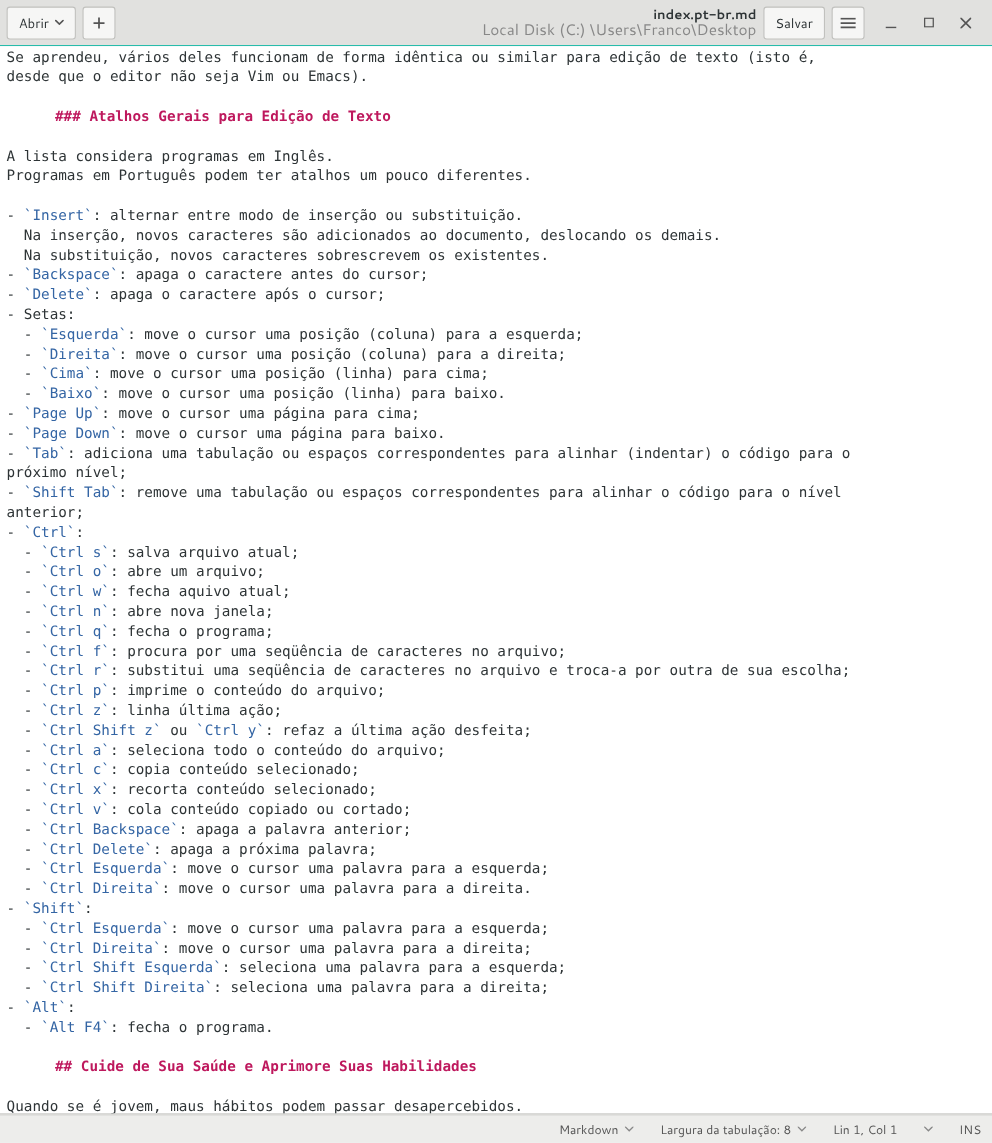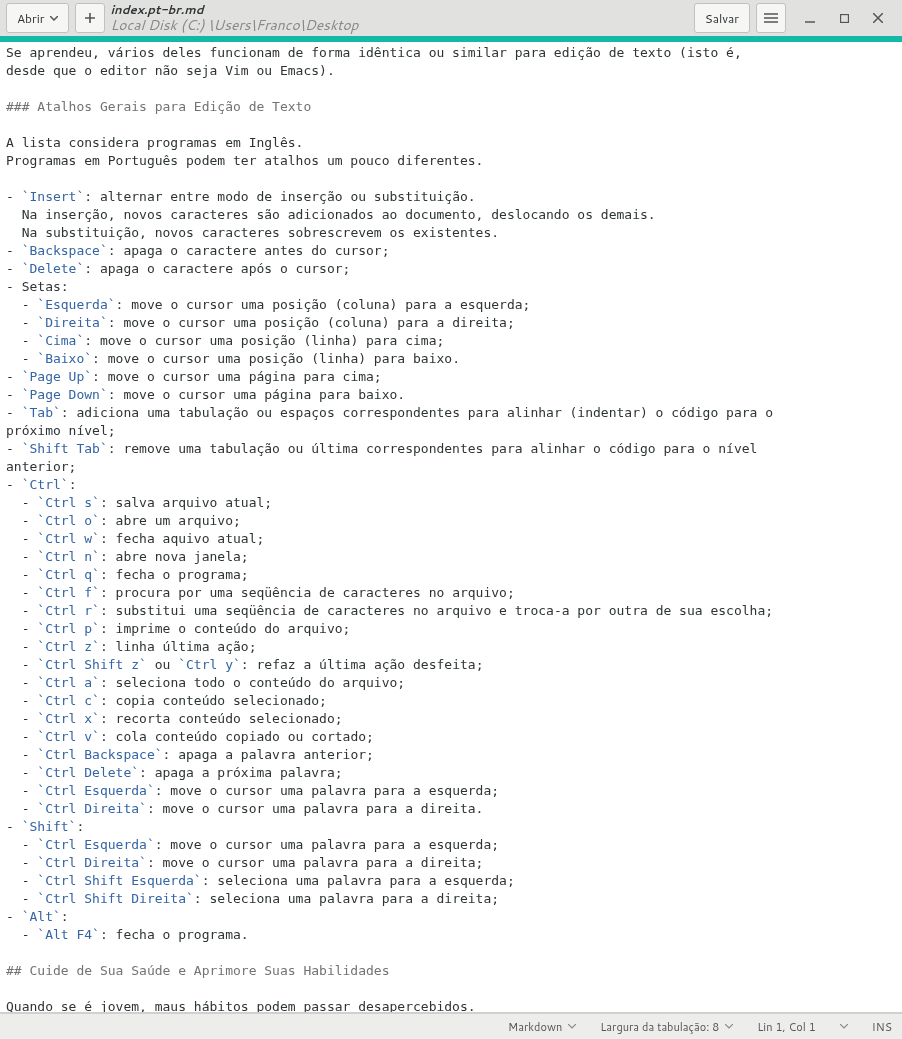--- a/index.html
+++ b/index.html
@@ -10,21 +10,21 @@
   background: #fafafa;
   width: 902px;
   height: 1039px;
   display: flex;
   flex-direction: column;
   overflow: hidden;
 }
 .titlebar {
   height: 42px;
   background: #e1e1df;
-  border-bottom: 6px solid #14b8a6;
+  border-bottom: 1px solid #14b8a6;
   display: flex;
   align-items: center;
   padding: 0 6px;
   gap: 6px;
 }
 .btn {
   height: 30px;
   padding: 0 10px;
   background: #f6f6f5;
   border: 1px solid #c1c1be;
@@ -32,44 +32,43 @@
   display: flex;
   align-items: center;
   gap: 5px;
   font-size: 12px;
   color: #2e3436;
   cursor: pointer;
 }
 .btn.sq { width: 30px; justify-content: center; padding: 0; }
 .title-center {
   flex: 1;
-  text-align: left;
+  text-align: right;
   display: flex;
   flex-direction: column;
   justify-content: center;
   line-height: 1.15;
-  font-style: italic;
 }
 .title-file { font-weight: bold; font-size: 12px; color: #2e3436; }
 .title-path { font-size: 14px; color: #888; }
 .win-controls { display: flex; gap: 14px; margin-left: 8px; margin-right: 8px; }
 .win-btn { width: 20px; height: 20px; display: flex; align-items: center; justify-content: center; cursor: pointer; color: #555; }
 .editor {
   flex: 1;
   background: #ffffff;
   padding: 2px 6px;
   overflow: hidden;
   font-family: "DejaVu Sans Mono", monospace;
   font-size: 13px;
   line-height: 18px;
   white-space: pre-wrap;
   color: #2e3436;
   border-bottom: 1px solid #d0d0ce;
 }
-.h { color: #737373; font-weight: normal; }
+.h { color: #be185d; font-weight: bold; margin-left: 44px; }
 .code { color: #3465a4; }
 .statusbar {
   height: 26px;
   background: #ededeb;
   border-top: 1px solid #d0d0ce;
   display: flex;
   align-items: center;
   padding: 0 10px;
   gap: 24px;
   font-size: 11px;
@@ -152,21 +151,21 @@
 <span>- </span><span class="code">`Delete`</span><span>: apaga o caractere após o cursor;</span>
 <span>- Setas:</span>
 <span>  - </span><span class="code">`Esquerda`</span><span>: move o cursor uma posição (coluna) para a esquerda;</span>
 <span>  - </span><span class="code">`Direita`</span><span>: move o cursor uma posição (coluna) para a direita;</span>
 <span>  - </span><span class="code">`Cima`</span><span>: move o cursor uma posição (linha) para cima;</span>
 <span>  - </span><span class="code">`Baixo`</span><span>: move o cursor uma posição (linha) para baixo.</span>
 <span>- </span><span class="code">`Page Up`</span><span>: move o cursor uma página para cima;</span>
 <span>- </span><span class="code">`Page Down`</span><span>: move o cursor uma página para baixo.</span>
 <span>- </span><span class="code">`Tab`</span><span>: adiciona uma tabulação ou espaços correspondentes para alinhar (indentar) o código para o</span>
 <span>próximo nível;</span>
-<span>- </span><span class="code">`Shift Tab`</span><span>: remove uma tabulação ou última correspondentes para alinhar o código para o nível</span>
+<span>- </span><span class="code">`Shift Tab`</span><span>: remove uma tabulação ou espaços correspondentes para alinhar o código para o nível</span>
 <span>anterior;</span>
 <span>- </span><span class="code">`Ctrl`</span><span>:</span>
 <span>  - </span><span class="code">`Ctrl s`</span><span>: salva arquivo atual;</span>
 <span>  - </span><span class="code">`Ctrl o`</span><span>: abre um arquivo;</span>
 <span>  - </span><span class="code">`Ctrl w`</span><span>: fecha aquivo atual;</span>
 <span>  - </span><span class="code">`Ctrl n`</span><span>: abre nova janela;</span>
 <span>  - </span><span class="code">`Ctrl q`</span><span>: fecha o programa;</span>
 <span>  - </span><span class="code">`Ctrl f`</span><span>: procura por uma seqüência de caracteres no arquivo;</span>
 <span>  - </span><span class="code">`Ctrl r`</span><span>: substitui uma seqüência de caracteres no arquivo e troca-a por outra de sua escolha;</span>
 <span>  - </span><span class="code">`Ctrl p`</span><span>: imprime o conteúdo do arquivo;</span>

